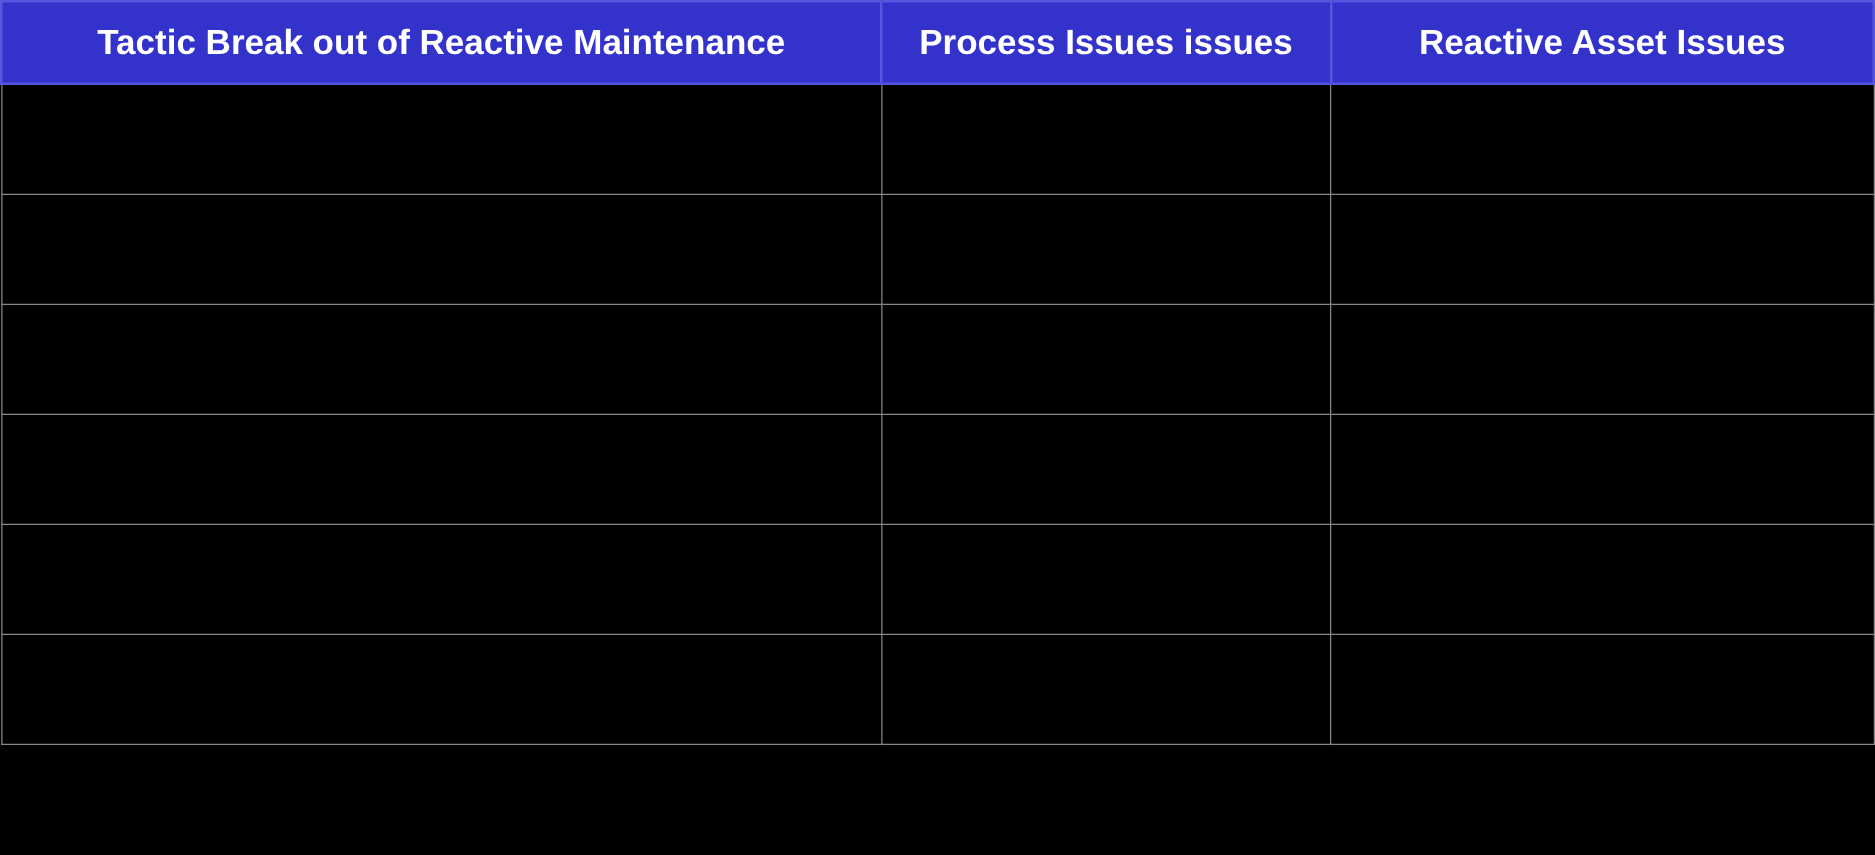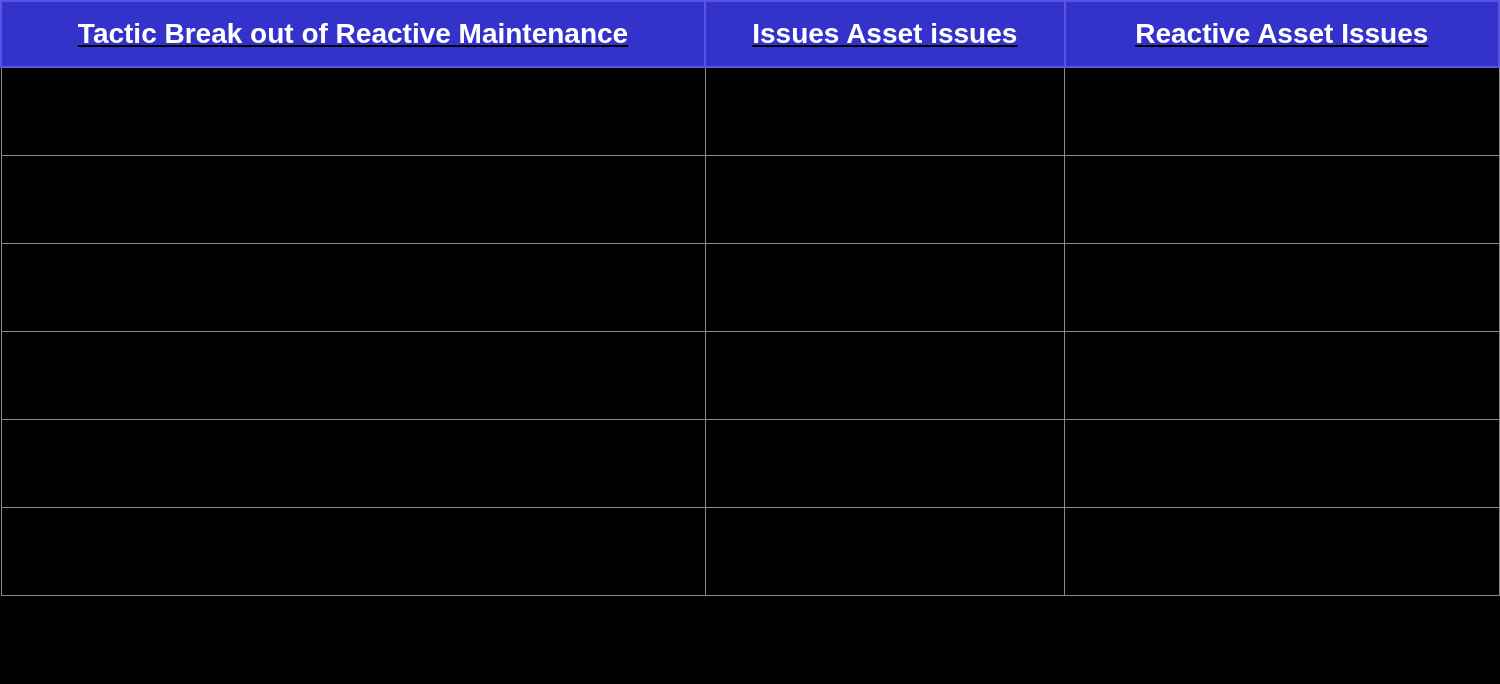--- a/index.html
+++ b/index.html
@@ -13,21 +13,20 @@
       height: 684px;
       background-color: #000000;
       font-family: Arial, sans-serif;
       overflow: hidden;
     }
 
     .table-container {
       width: 1500px;
       height: 684px;
       background-color: #000000;
-      text-decoration: underline;
     }
 
     table {
       width: 100%;
       border-collapse: collapse;
       table-layout: fixed;
     }
 
     thead tr th {
       background-color: #3333cc;
@@ -61,21 +60,21 @@
 <div class="table-container">
   <table>
     <colgroup>
       <col class="col1">
       <col class="col2">
       <col class="col3">
     </colgroup>
     <thead>
       <tr>
         <th>Tactic Break out of Reactive Maintenance</th>
-        <th>Issues Asset issues</th>
+        <th>Process Issues issues</th>
         <th>Reactive Asset Issues</th>
       </tr>
     </thead>
     <tbody id="table-body">
     <tr>
           <td></td>
           <td></td>
           <td></td>
         </tr>
         <tr>

